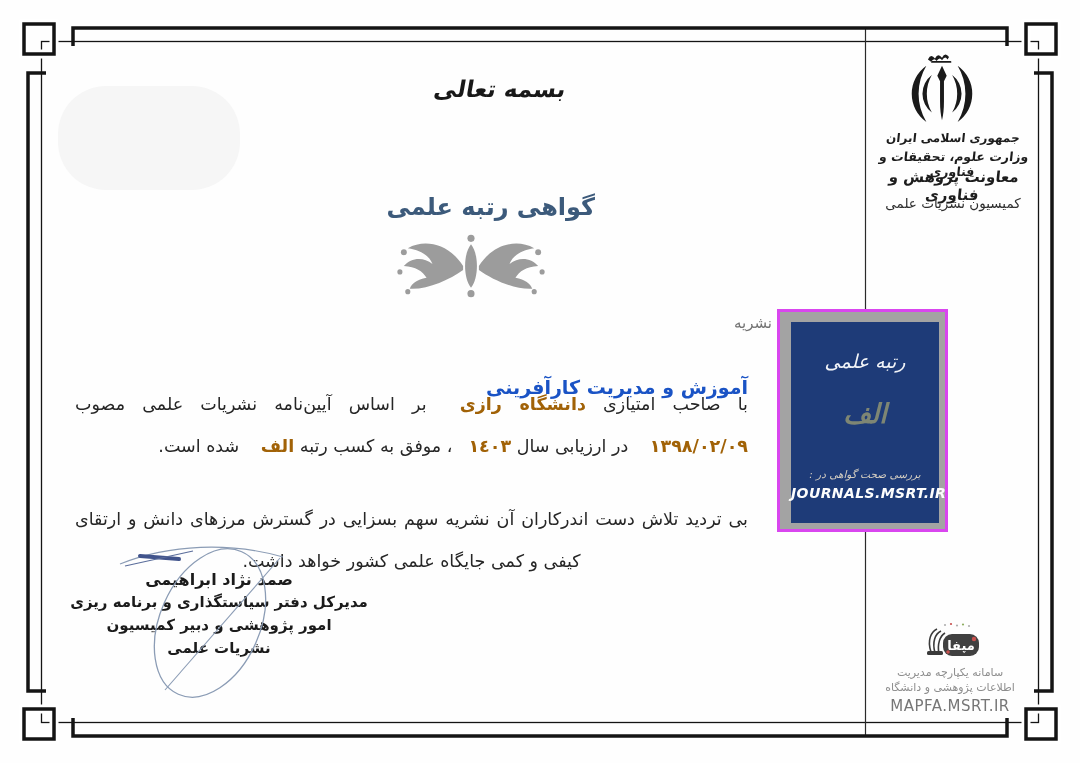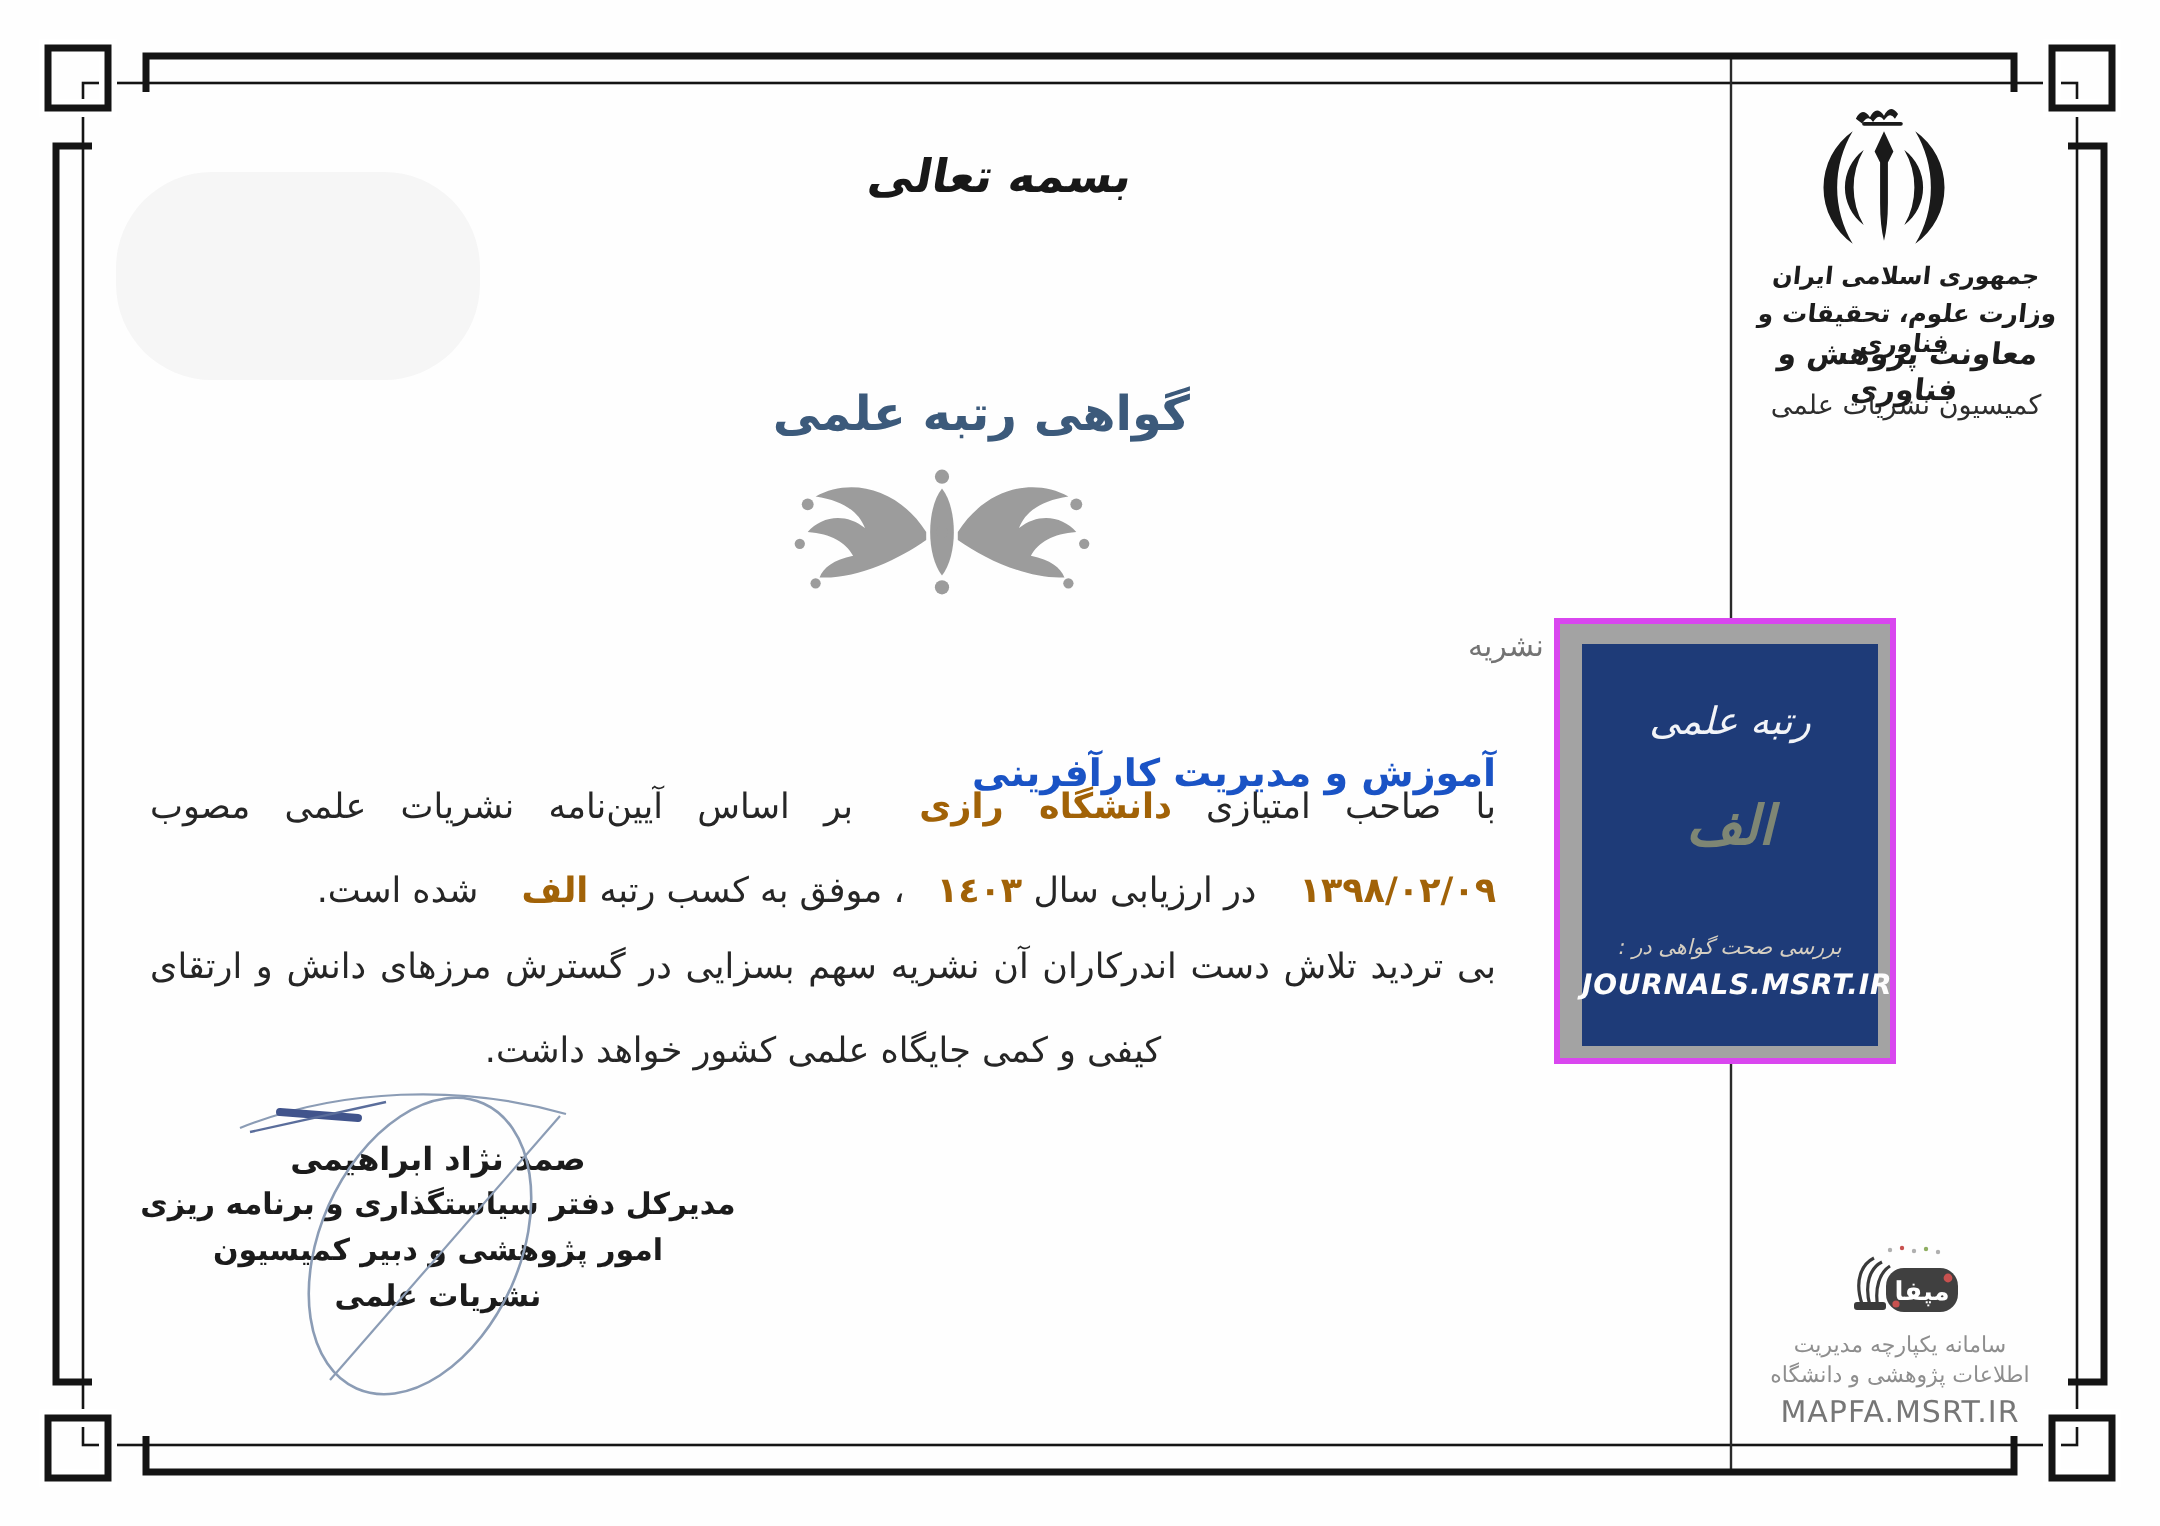--- a/index.html
+++ b/index.html
@@ -39,21 +39,21 @@
   .ornament { left:392px; top:228px; width:158px; height:76px; z-index:2; }
 
   
   .journal-label { right:308px; top:314px; font-size:15px; color:#737373;
                    direction:rtl; z-index:2; }
   .journal-name { right:332px; top:347px; font-size:19px; font-weight:bold;
                   color:#1a53c5; direction:rtl; z-index:2;margin-top:29px; }
   .para { left:75px; width:673px; direction:rtl; text-align:justify;
           font-size:17.5px; line-height:42px; color:#262626; z-index:2; }
   .para1 { top:383px; text-align-last:right; }
-  .para2 { top:463px; text-align-last:center; }
+  .para2 { top:498px; text-align-last:center; }
   .run-accent { color:#a16207; font-weight:bold;margin-left:16px; }
   .run-normal { color:#262626; }
 
   
   .sig-text { left:28px; top:568px; width:312px; text-align:center; direction:rtl;
               color:#1b1b1b; font-weight:bold; line-height:23px; z-index:2;margin-left:35px; }
   .sig-name { font-size:16px; }
   .sig-line { font-size:15px; }
   .sig-scribble { left:95px; top:528px; width:320px; height:185px;
                   z-index:3; pointer-events:none; }

